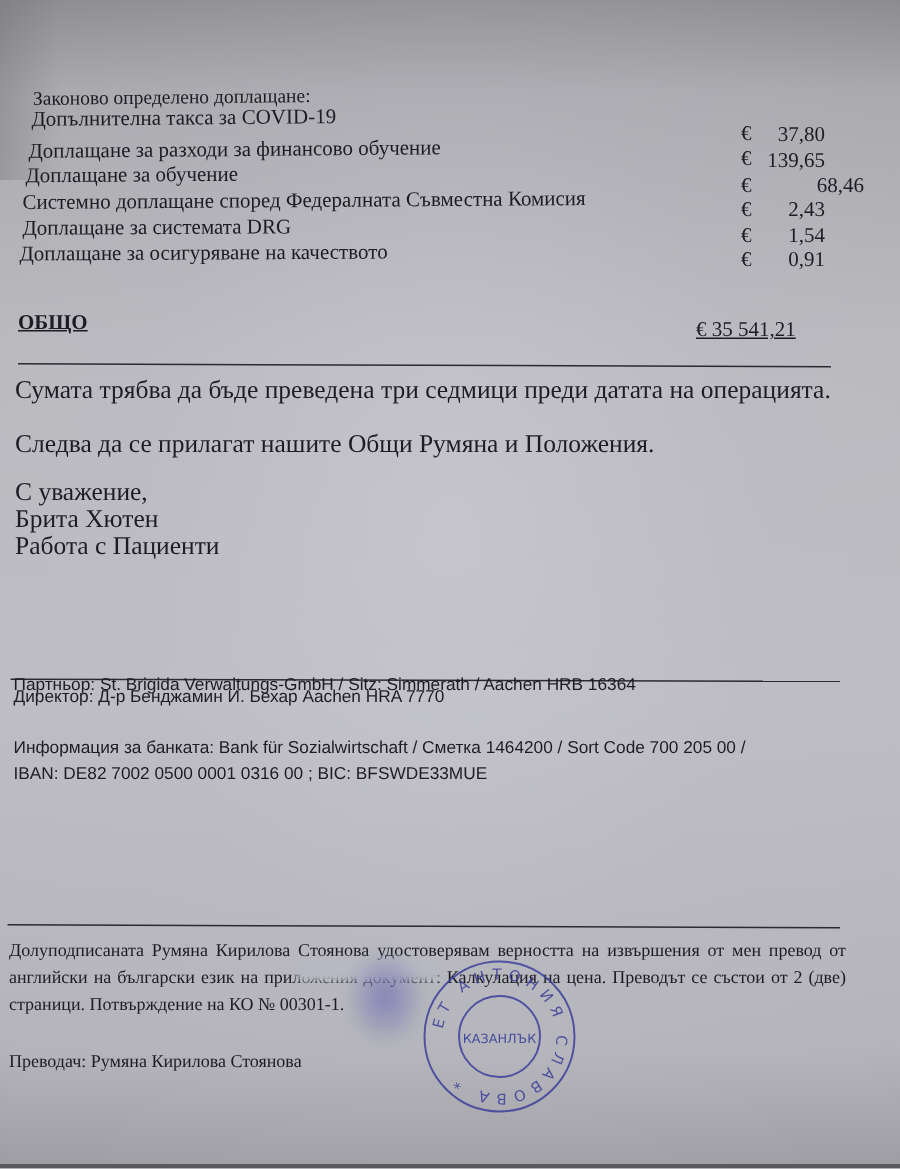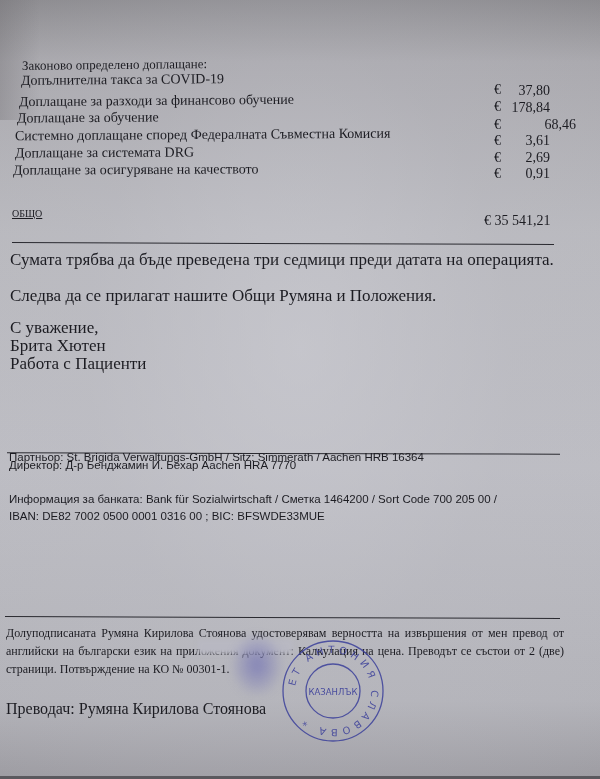--- a/index.html
+++ b/index.html
@@ -16,22 +16,22 @@
   .shade-left {
     position: absolute; left: 0; top: 0; width: 40px; height: 120px;
     background: linear-gradient(90deg, rgba(110,108,112,0.35), rgba(110,108,112,0));
   }
   .bottom-edge { position:absolute; left:0; top:776px; width:600px; height:3px; background:#5a595e; }
   .abs { position: absolute; white-space: nowrap; }
   .fee-head { left: 22px; top: 57px; font-size: 13px; transform: rotate(-0.6deg); }
   .fee-line { font-size: 14px; }
   .euro { font-size: 14px; }
   .amt { font-size: 14px; text-align: right; width: 60px; }
-  .total-label { left: 12px; top: 208px; font-size: 10px; text-decoration: underline; }
-  .total-value { left: 484px; top: 213px; font-size: 14px; }
+  .total-label { left: 12px; top: 208px; font-size: 14px; text-decoration: underline; font-weight: bold; }
+  .total-value { left: 464px; top: 213px; font-size: 14px; text-decoration: underline; }
   .rule { position: absolute; height: 1px; background: #2a2a30; }
   .para { font-size: 17px; }
   .footer-line { font-size: 11.5px; font-family: Liberation Sans, sans-serif; }
   .cert {
     left: 6px; top: 624px; width: 558px; font-size: 12px; line-height: 18px;
     white-space: normal; text-align: justify;
   }
   .blur-sig {
     position: absolute; left: 232px; top: 635px; width: 50px; height: 60px;
     background: radial-gradient(ellipse at 50% 50%, rgba(110,110,180,0.7) 0%, rgba(120,120,180,0.3) 50%, rgba(170,170,190,0) 75%);
@@ -51,33 +51,33 @@
 <div class="bottom-edge"></div>
 
 <div class="abs fee-head">Законово определено доплащане:</div>
 
 <div class="abs fee-line" style="left:21px;top:72px;transform:rotate(-0.5deg)">Допълнителна такса за COVID-19</div>
 <div class="abs euro" style="left:494px;top:82px">€</div>
 <div class="abs amt" style="left:490px;top:83px">37,80</div>
 
 <div class="abs fee-line" style="left:19px;top:93px;transform:rotate(-0.5deg)">Доплащане за разходи за финансово обучение</div>
 <div class="abs euro" style="left:494px;top:99px">€</div>
-<div class="abs amt" style="left:490px;top:100px">178,84</div>
+<div class="abs amt" style="left:490px;top:100px">139,65</div>
 
 <div class="abs fee-line" style="left:17px;top:110px;transform:rotate(-0.4deg)">Доплащане за обучение</div>
 <div class="abs euro" style="left:494px;top:117px">€</div>
 <div class="abs amt" style="left:516px;top:117px">68,46</div>
 
 <div class="abs fee-line" style="left:15px;top:127px;transform:rotate(-0.4deg)">Системно доплащане според Федералната Съвместна Комисия</div>
 <div class="abs euro" style="left:494px;top:133px">€</div>
-<div class="abs amt" style="left:490px;top:133px">3,61</div>
+<div class="abs amt" style="left:490px;top:133px">2,43</div>
 
 <div class="abs fee-line" style="left:15px;top:145px;transform:rotate(-0.3deg)">Доплащане за системата DRG</div>
 <div class="abs euro" style="left:494px;top:150px">€</div>
-<div class="abs amt" style="left:490px;top:150px">2,69</div>
+<div class="abs amt" style="left:490px;top:150px">1,54</div>
 
 <div class="abs fee-line" style="left:13px;top:162px;transform:rotate(-0.3deg)">Доплащане за осигуряване на качеството</div>
 <div class="abs euro" style="left:494px;top:166px">€</div>
 <div class="abs amt" style="left:490px;top:166px">0,91</div>
 
 <div class="abs total-label">ОБЩО</div>
 <div class="abs total-value">€  35 541,21</div>
 
 <div class="rule" style="left:12px;top:243px;width:542px;transform:rotate(0.2deg)"></div>
 
@@ -88,21 +88,21 @@
 <div class="abs para" style="left:10px;top:354px">Работа с Пациенти</div>
 
 <div class="rule" style="left:7px;top:453px;width:553px;transform:rotate(0.15deg)"></div>
 <div class="abs footer-line" style="left:9px;top:459px">Директор: Д-р Бенджамин И. Бехар Aachen HRA 7770</div>
 <div class="abs footer-line" style="left:9px;top:451px">Партньор: St. Brigida Verwaltungs-GmbH / Sitz: Simmerath / Aachen HRB 16364</div>
 <div class="abs footer-line" style="left:9px;top:493px">Информация за банката: Bank für Sozialwirtschaft / Сметка 1464200 / Sort Code 700 205 00 /</div>
 <div class="abs footer-line" style="left:9px;top:510px">IBAN: DE82 7002 0500 0001 0316 00 ; BIC: BFSWDE33MUE</div>
 
 <div class="rule" style="left:5px;top:617px;width:555px;transform:rotate(0.2deg)"></div>
 <div class="abs cert">Долуподписаната Румяна Кирилова Стоянова удостоверявам верността на извършения от мен превод от английски на български език на приложения документ: Калкулация на цена. Преводът се състои от 2 (две) страници. Потвърждение на КО № 00301-1.</div>
-<div class="abs para" style="left:6px;top:700px;font-size:16px">Преводач: Румяна Кирилова Стоянова</div>
+<div class="abs para" style="left:6px;top:700px;font-size:12px">Преводач: Румяна Кирилова Стоянова</div>
 
 <div class="blur-box"></div>
 <div class="blur-sig"></div>
 
 <svg class="stamp" viewBox="0 0 110 110">
   <defs>
     <path id="ring" d="M 55 55 m -38 0 a 38 38 0 1 1 76 0 a 38 38 0 1 1 -76 0"></path>
   </defs>
   <circle cx="55" cy="55" r="50" fill="none" stroke="#3b3f9a" stroke-width="1.3" opacity="0.85"></circle>
   <circle cx="55" cy="55" r="27" fill="none" stroke="#3b3f9a" stroke-width="1.3" opacity="0.85"></circle>

